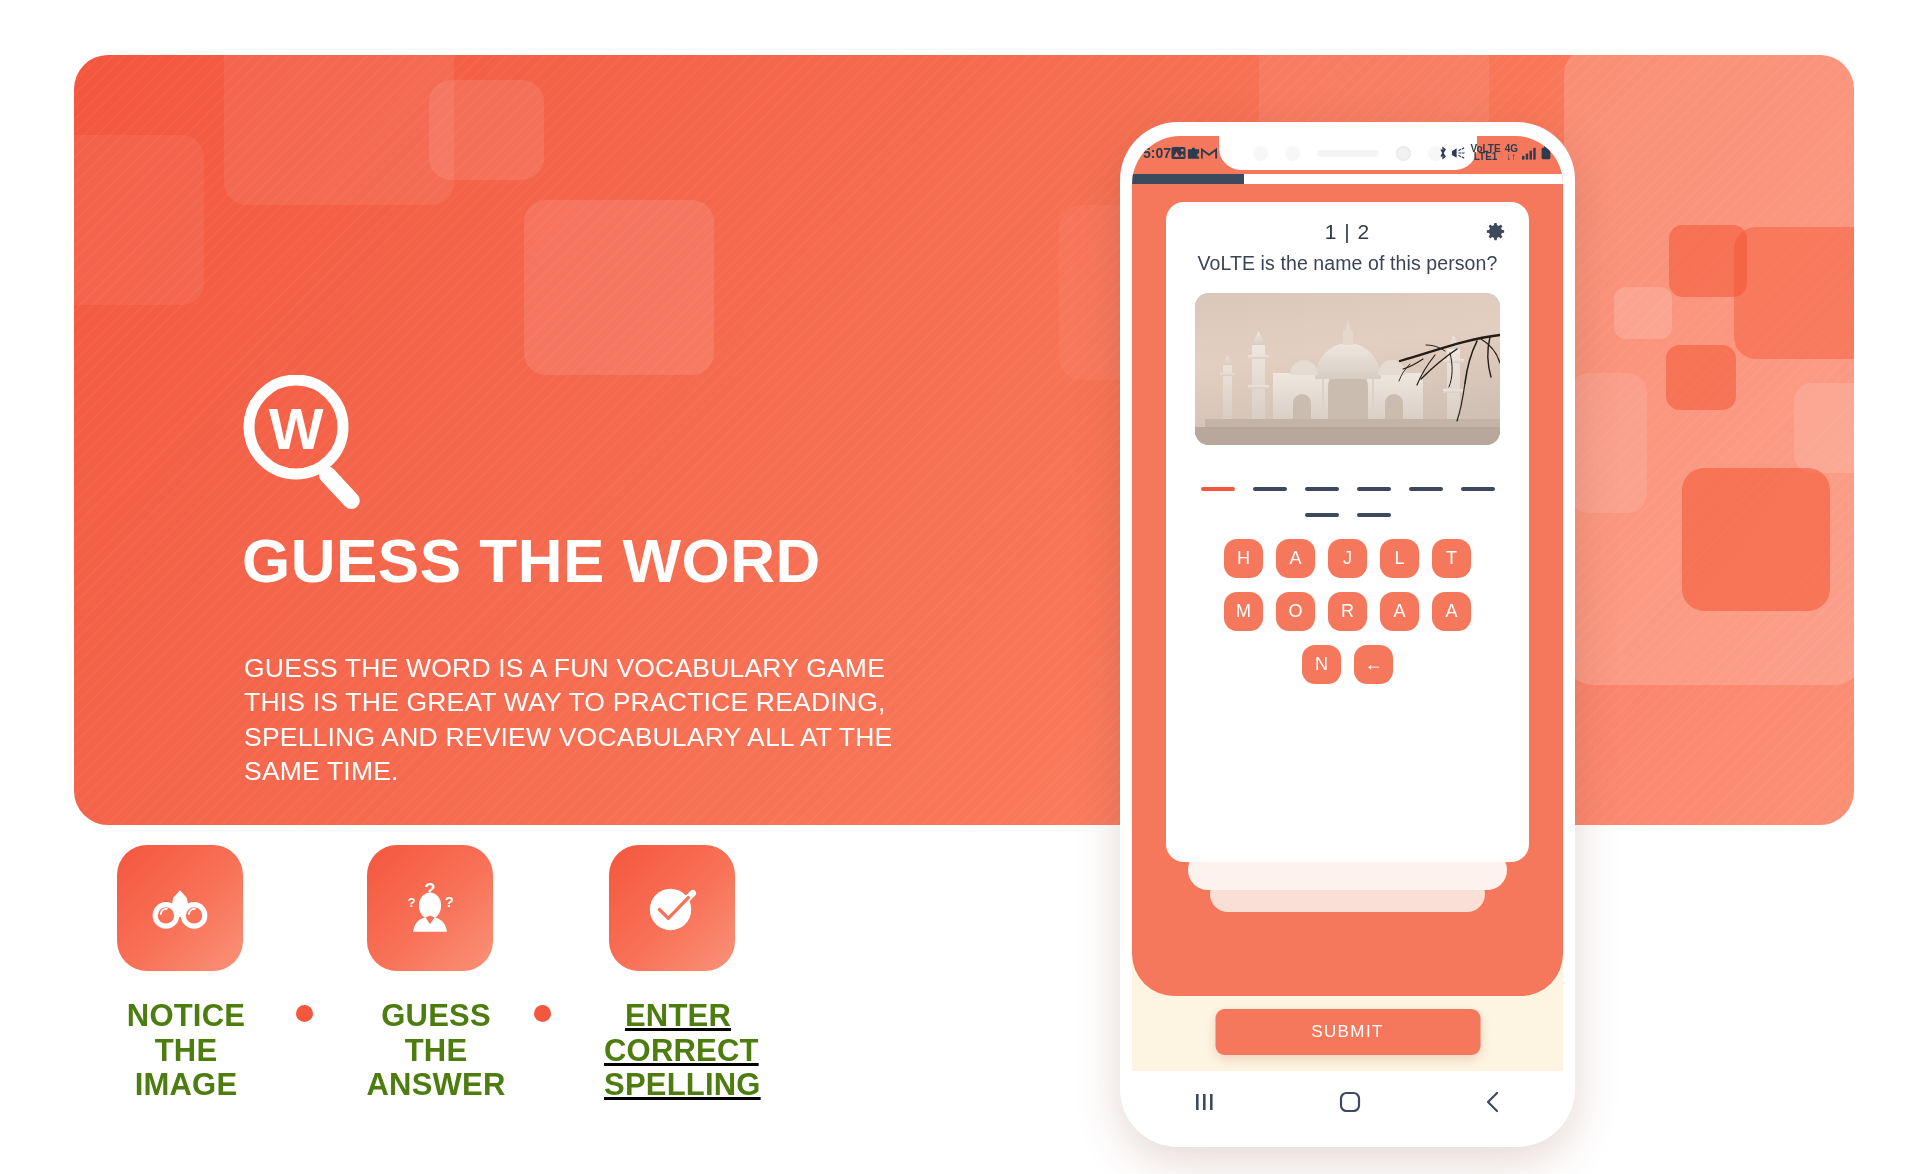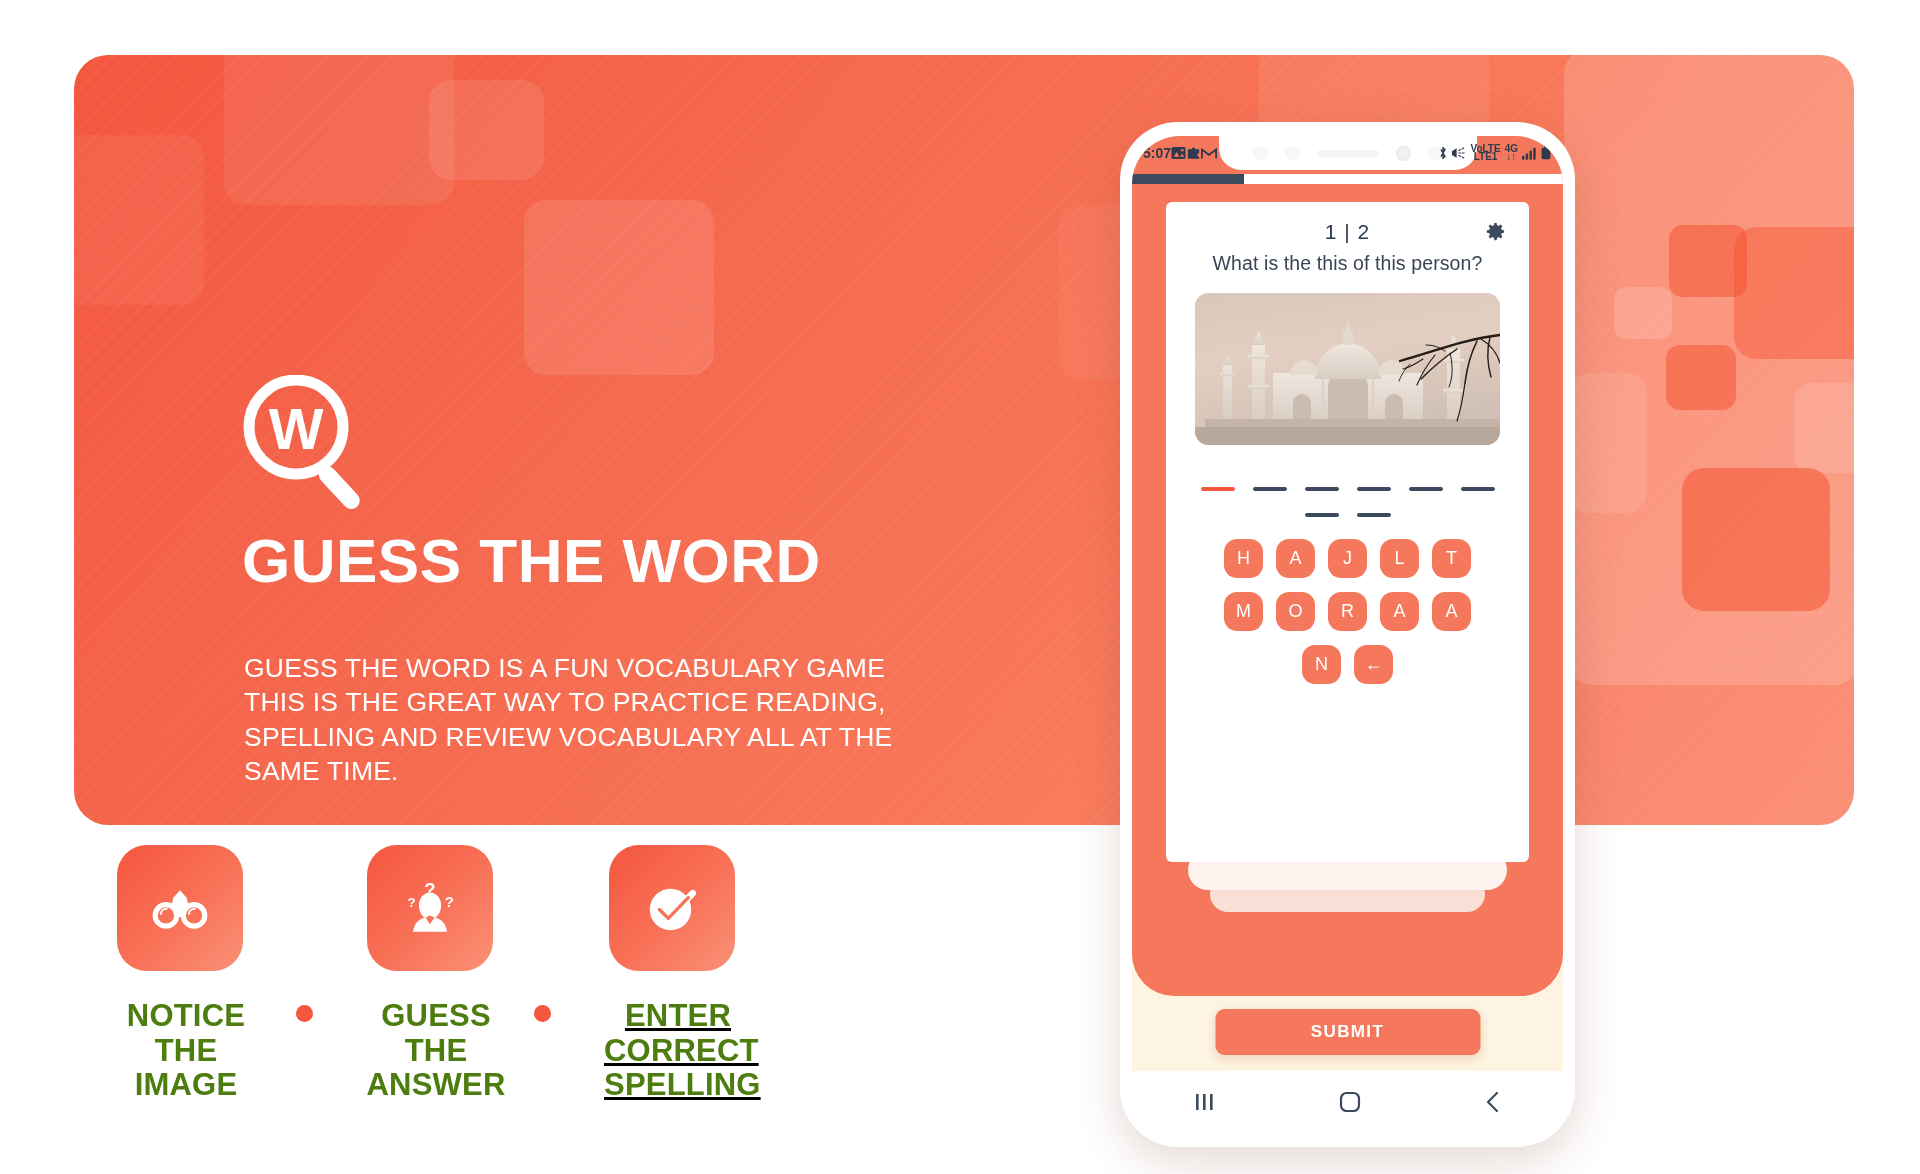--- a/index.html
+++ b/index.html
@@ -92,21 +92,21 @@
   .sb-right { margin-left:auto; display:flex; align-items:center; gap:4px; padding-right:12px; }
   .sb-tiny { font-size:10px; line-height:8px; font-weight:bold; text-align:center; }
 
   .progressbar{
     position:absolute; left:0; top:38px; width:100%; height:10px; z-index:5; background:#ffffff;
   }
   .progressbar .fill{ height:100%; width:26%; background:#3c4a5e; }
 
   .card{
     position:absolute; left:34px; top:66px; width:363px; height:660px;
-    background:#ffffff; border-radius:6px; z-index:4;
+    background:#ffffff; border-radius:18px; z-index:4;
   }
   .card-l2{
     position:absolute; left:56px; top:714px; width:319px; height:40px;
     background:#fdf2ee; border-radius:24px; z-index:3;
   }
   .card-l3{
     position:absolute; left:78px; top:740px; width:275px; height:36px;
     background:#fadfd6; border-radius:22px; z-index:2;
   }
 
@@ -134,21 +134,21 @@
   .keys { margin-top:14px; }
   .key-row { display:flex; justify-content:center; gap:13px; margin-bottom:14px; }
   .key{
     width:39px; height:39px; border-radius:13px; background:#f5785c;
     color:#ffffff; font-size:18px; display:flex; align-items:center; justify-content:center;
   }
 
   .submit{
     position:absolute; left:50%; transform:translateX(-50%); bottom:78px; z-index:8;
     width:265px; height:46px; border-radius:9px; background:#f5785c;
-    color:#fff; font-size:17px; font-weight:bold; letter-spacing:1.4px;
+    color:#fff; font-size:17px; font-weight:normal; letter-spacing:1.4px;
     display:flex; align-items:center; justify-content:center;
     box-shadow:0 4px 12px rgba(180,80,55,.22);
   }
   .navbar{
     position:absolute; left:0; bottom:0; width:100%; height:62px; z-index:8;
     background:#ffffff; display:flex; align-items:center; justify-content:space-around;
     color:#3d4a5d;
   }
 </style>
 </head>
@@ -307,21 +307,21 @@
       <div class="card">
         <div class="card-top">
           <div class="counter">1 | 2</div>
           <div class="gear">
             <svg viewBox="0 0 24 24" width="23" height="23" aria-hidden="true">
               <path fill="#3d4a5d" d="M12 8.6a3.4 3.4 0 1 0 0 6.8 3.4 3.4 0 0 0 0-6.8zm9 4.6v-2.4l-2.4-.4a6.9 6.9 0 0 0-.8-1.9l1.4-2-1.7-1.7-2 1.4a6.9 6.9 0 0 0-1.9-.8L13.2 3h-2.4l-.4 2.4a6.9 6.9 0 0 0-1.9.8l-2-1.4L4.8 6.5l1.4 2a6.9 6.9 0 0 0-.8 1.9L3 10.8v2.4l2.4.4c.17.67.44 1.3.8 1.9l-1.4 2 1.7 1.7 2-1.4c.6.36 1.23.63 1.9.8l.4 2.4h2.4l.4-2.4c.67-.17 1.3-.44 1.9-.8l2 1.4 1.7-1.7-1.4-2c.36-.6.63-1.23.8-1.9z"></path>
             </svg>
           </div>
         </div>
 
-        <div class="question">What is the this of this person?</div>
+        <div class="question">VoLTE is the name of this person?</div>
 
         <div class="photo">
           <svg viewBox="0 0 305 152" width="305" height="152" preserveAspectRatio="none" aria-hidden="true">
             <defs>
               <linearGradient id="sky" x1="0" y1="0" x2="0.3" y2="1">
                 <stop offset="0%" stop-color="#d9c7bb"></stop>
                 <stop offset="45%" stop-color="#e3cfc1"></stop>
                 <stop offset="100%" stop-color="#cfbfb4"></stop>
               </linearGradient>
               <linearGradient id="marble" x1="0" y1="0" x2="0" y2="1">

